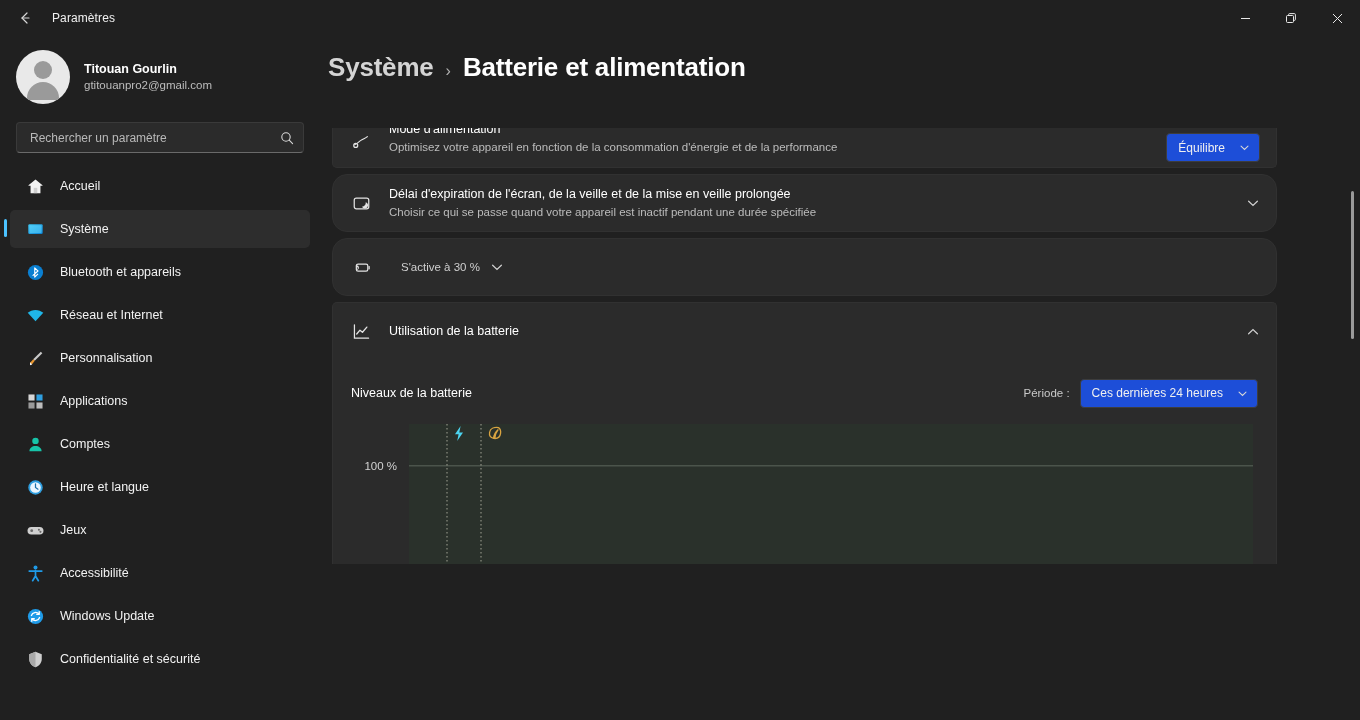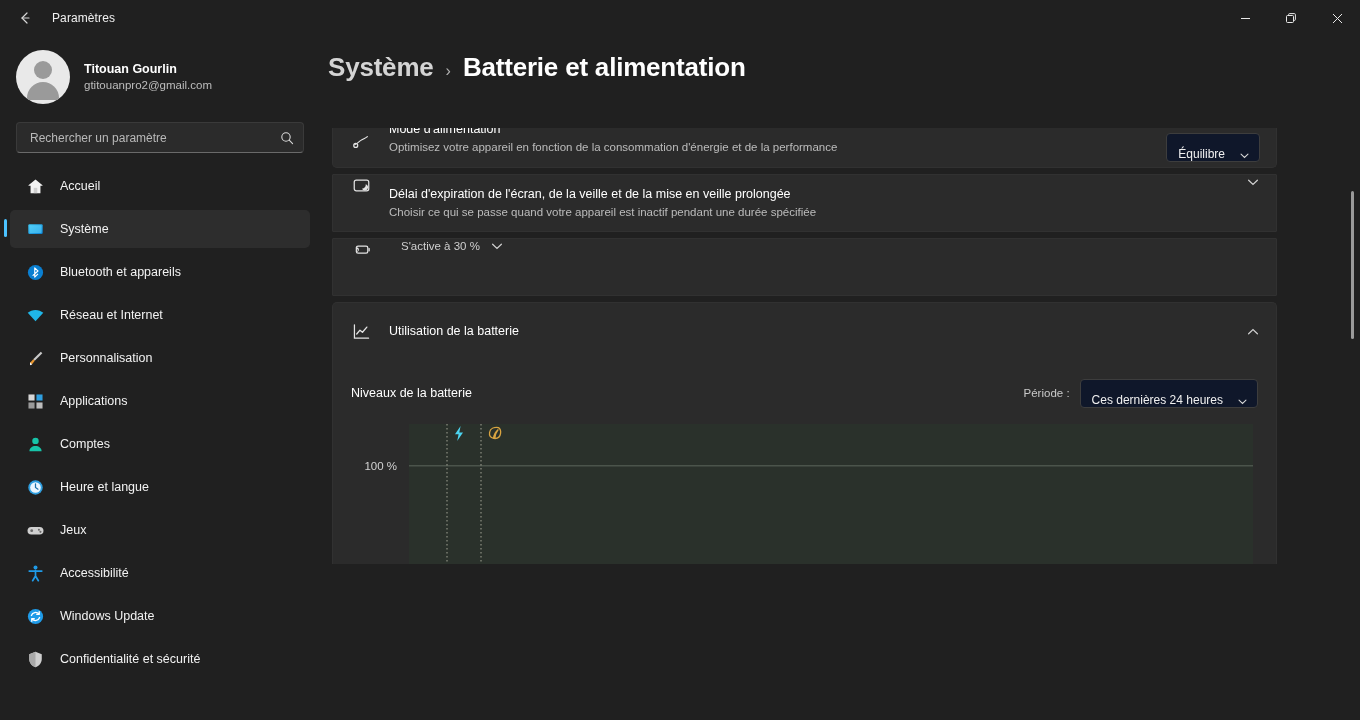--- a/index.html
+++ b/index.html
@@ -100,22 +100,22 @@
   .bc-sep{ font-size:16px; color:#b0b0b0; }
   .bc-current{ font-size:26px; color:#ffffff; font-weight:bold; letter-spacing:-.2px;}
 
   .scroll-region{
     position:absolute; left:8px; right:0; top:92px; bottom:0;
     overflow:hidden;
   }
   .cards{ width:945px; margin-left:4px; }
 
   .card{
-    background:#2b2b2b; border:1px solid #313131; border-radius:1px;
-    margin-bottom:6px; display:flex; align-items:flex-start;
+    background:#2b2b2b; border:1px solid #313131; border-radius:15px;
+    margin-bottom:6px; display:flex; align-items:center;
     padding:0 16px 0 16px; min-height:58px; position:relative;
   }
   .card-ico{
     width:24px; flex:0 0 24px; margin-right:16px; display:flex;
     align-items:center; justify-content:center; color:#e3e3e3;
   }
   .card-text{ flex:1 1 auto; min-width:0; padding:10px 0; }
   .card-title{ font-size:12.5px; color:#ffffff; line-height:1.45; }
   .card-sub{ font-size:11.5px; color:#bcbcbc; line-height:1.45; margin-top:1px; }
   .card-right{ display:flex; align-items:center; gap:10px; margin-left:12px; }
@@ -124,22 +124,22 @@
 
   .card.first{
     min-height:0; height:40px; border-radius:0 0 5px 5px;
     border-top:0; overflow:hidden; align-items:flex-start;
   }
   .card.first .card-text{ padding-top:0; margin-top:-8px; }
   .card.first .card-ico{ margin-top:4px; }
   .card.first .card-right{ margin-top:5px; }
 
   .combo{
-    background:#0f172a; border:1px solid #3d3d3d; border-radius:4px;
-    height:29px; display:flex; align-items:flex-end; gap:14px;
+    background:#1d4ed8; border:1px solid #3d3d3d; border-radius:4px;
+    height:29px; display:flex; align-items:center; gap:14px;
     padding:0 9px 0 11px; font-size:12px; color:#f0f0f0; white-space:nowrap;
   }
 
   
   .usage-head{
     background:#2b2b2b; border:1px solid #313131; border-radius:5px 5px 0 0;
     display:flex; align-items:center; padding:16px 16px; height:58px;
     border-bottom:0;
   }
   .usage-panel{

